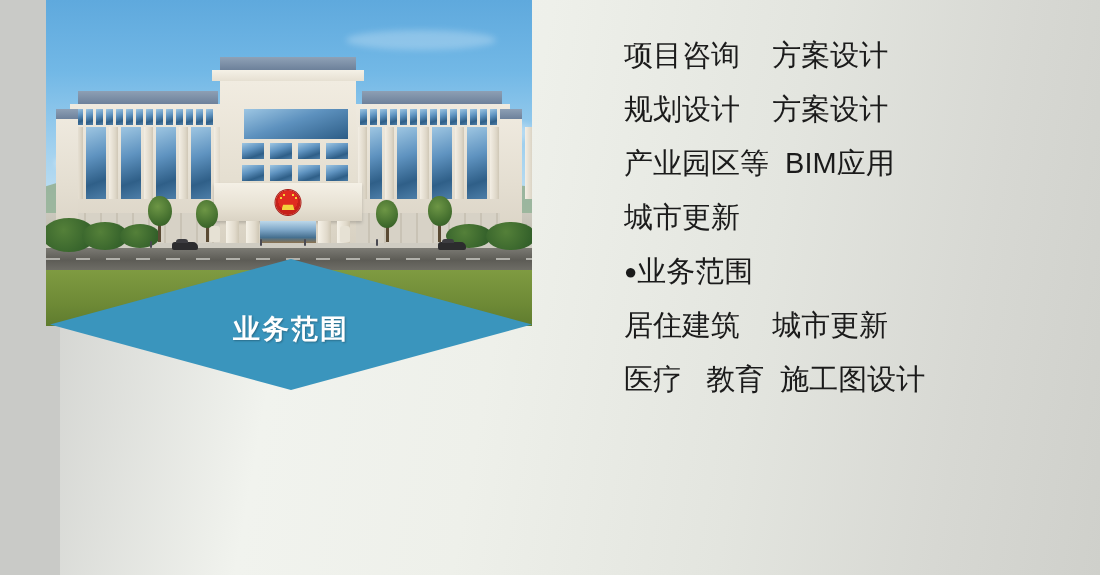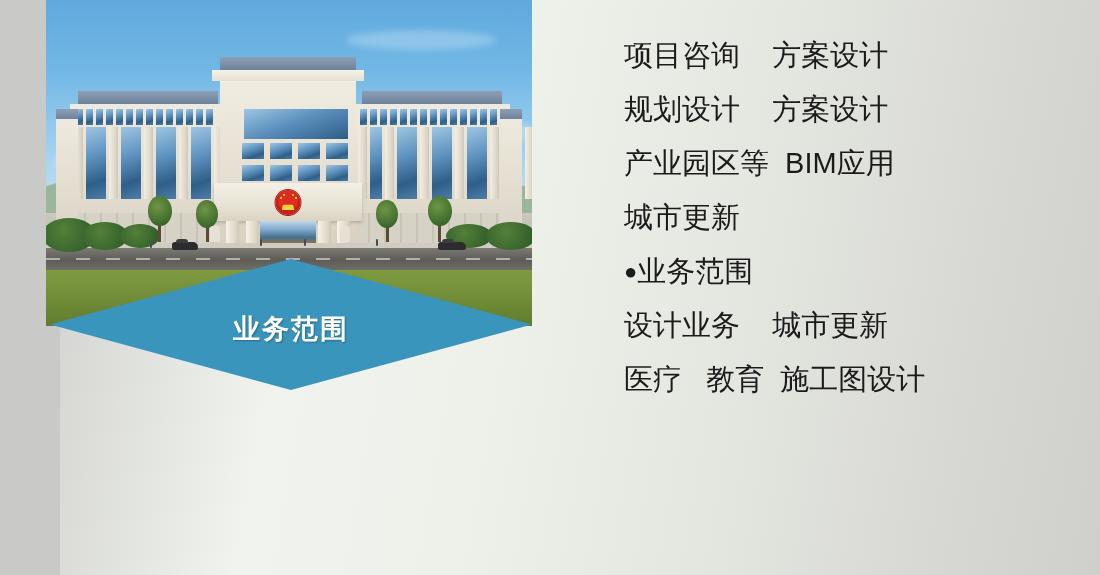--- a/index.html
+++ b/index.html
@@ -296,17 +296,17 @@
   <div id="text-panel">
 
 
     <div class="line">项目咨询    方案设计</div>
     <div class="line">规划设计    方案设计</div>
     <div class="line">产业园区等  BIM应用</div>
     <div class="line">城市更新</div>
 
     <div class="line heading"><span class="bullet">●</span><span>业务范围</span></div>
 
-    <div class="line">设计业务    城市更新</div>
+    <div class="line">居住建筑    城市更新</div>
     <div class="line">医疗   教育  施工图设计</div>
   </div>
 
 </div>
 
 </body></html>

